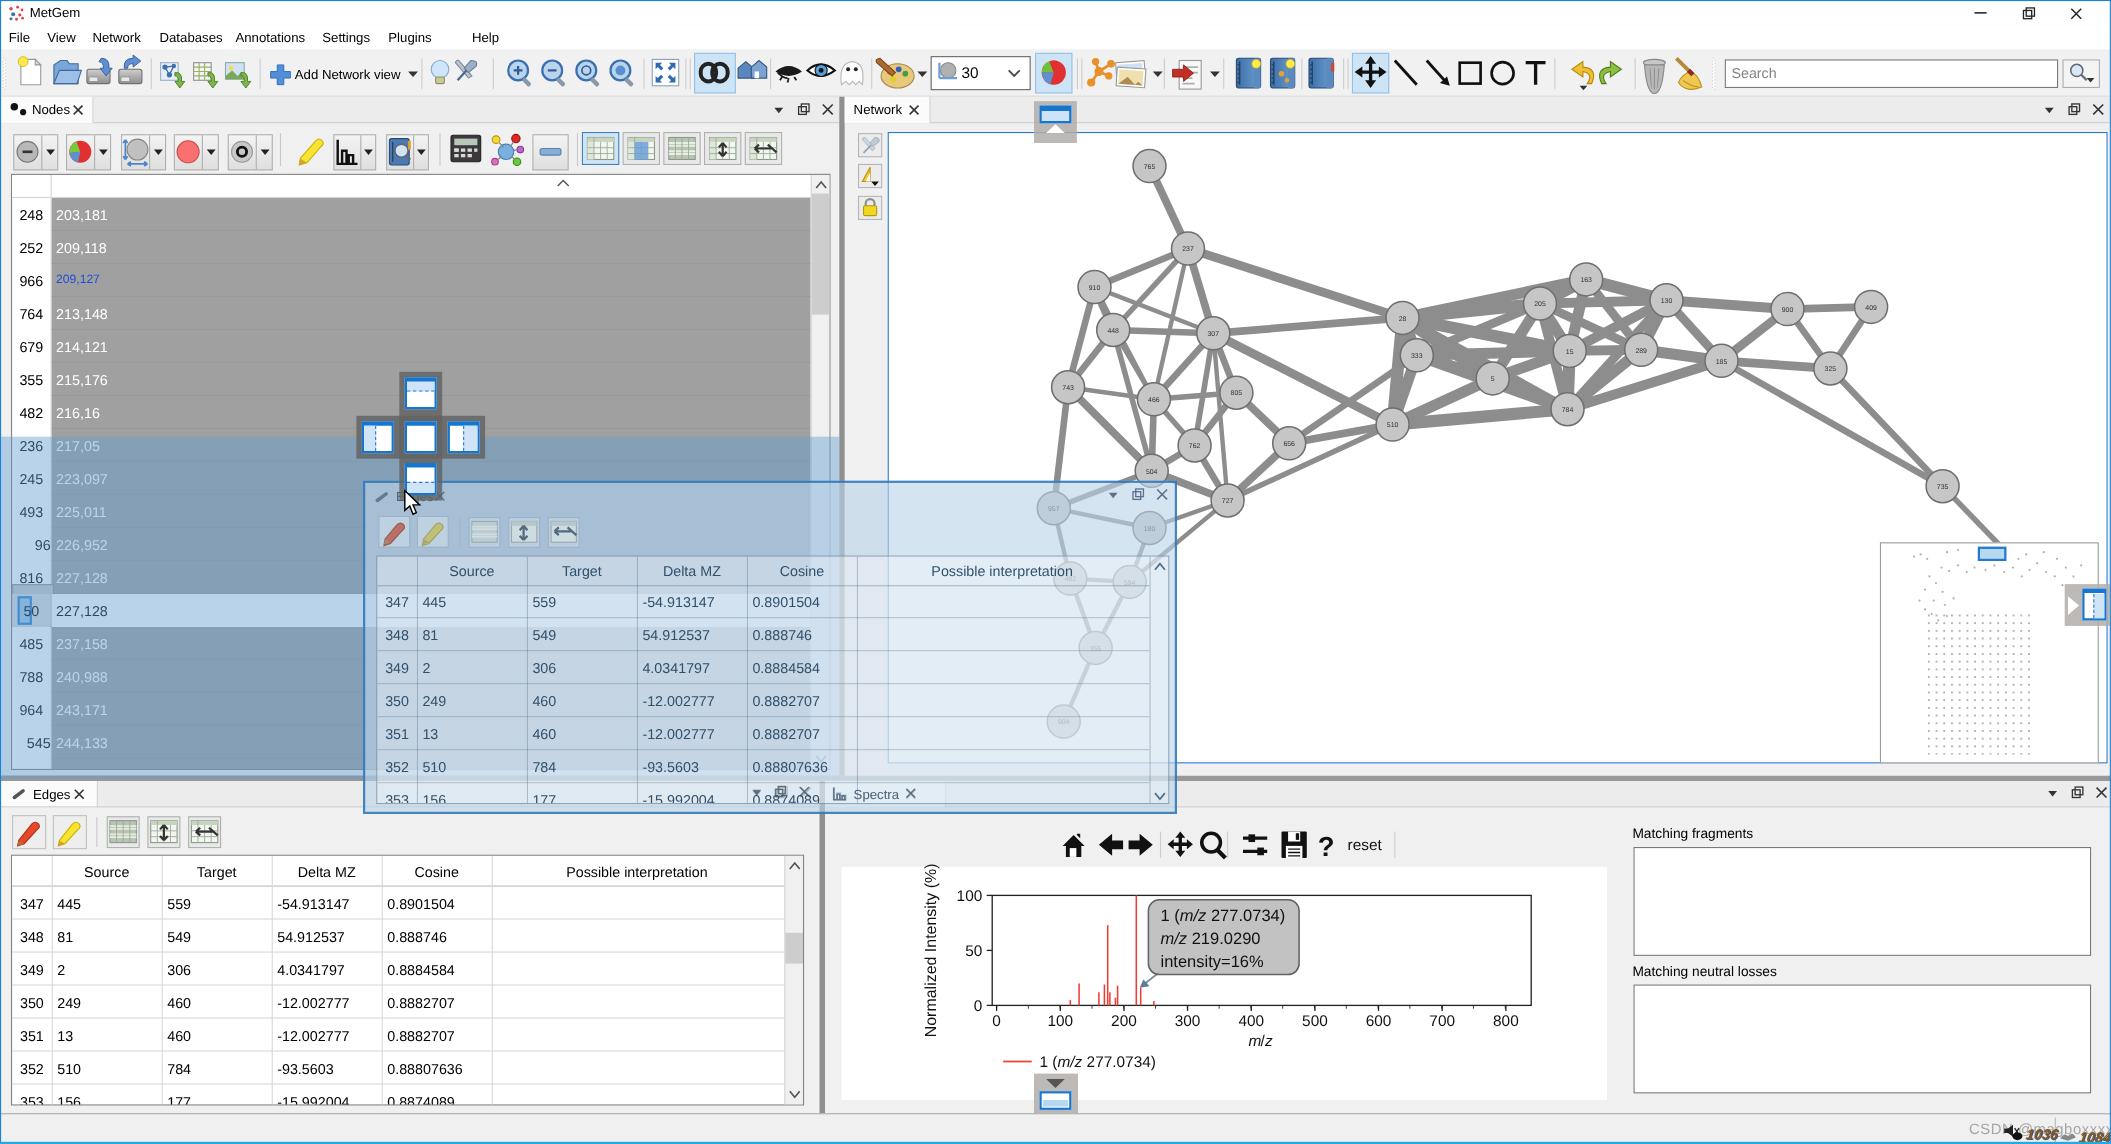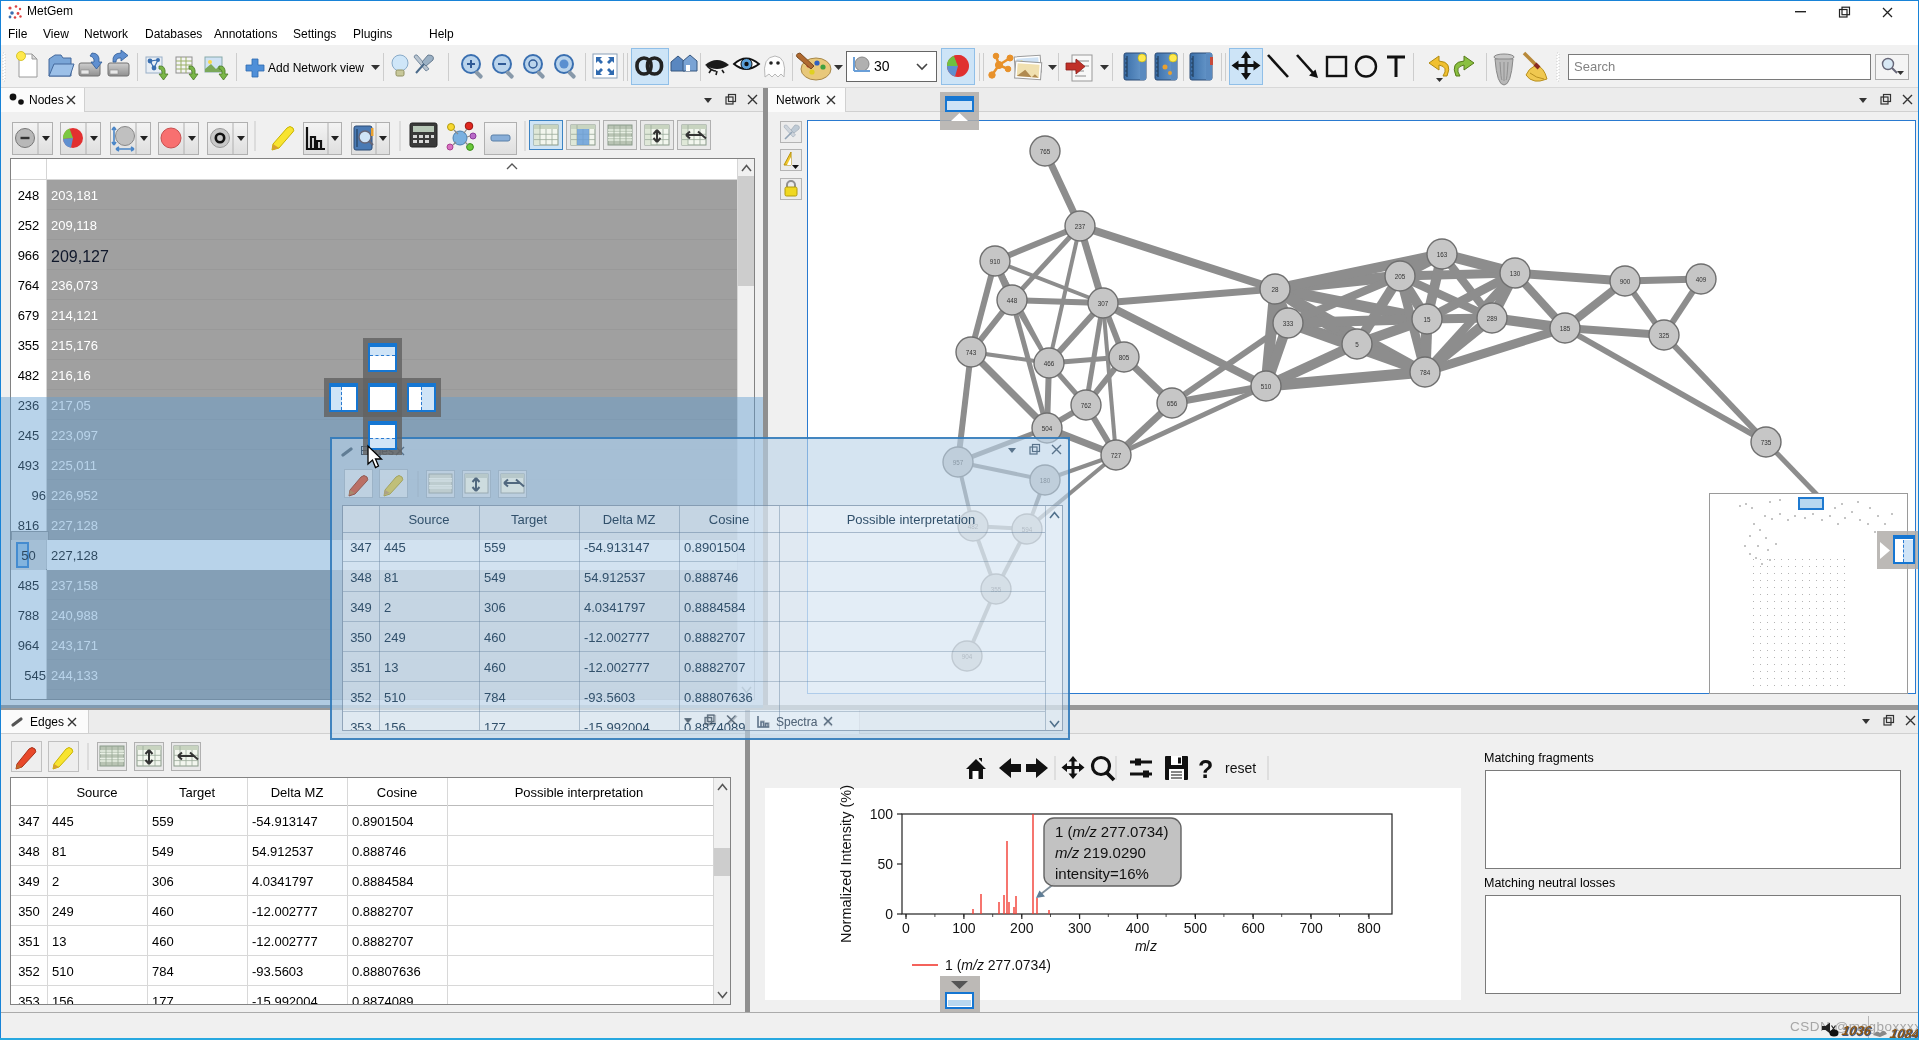--- a/index.html
+++ b/index.html
@@ -456,24 +456,24 @@
       </svg>
 <div class="abs" style="left:35px;top:0;width:1px;height:542px;background:#d5d5d5;"></div>
 <div class="txt" style="left:0;top:29px;width:35px;text-align:center;font-size:13px;color:#000;">248</div>
 <div class="abs gray-row" style="left:36px;top:21px;width:690px;height:30px;border-bottom:1px solid #999;"></div>
 <div class="txt" style="left:40px;top:29px;font-size:13px;color:#fff;">203,181</div>
 <div class="txt" style="left:0;top:59px;width:35px;text-align:center;font-size:13px;color:#000;">252</div>
 <div class="abs gray-row" style="left:36px;top:51px;width:690px;height:30px;border-bottom:1px solid #999;"></div>
 <div class="txt" style="left:40px;top:59px;font-size:13px;color:#fff;">209,118</div>
 <div class="txt" style="left:0;top:89px;width:35px;text-align:center;font-size:13px;color:#000;">966</div>
 <div class="abs gray-row" style="left:36px;top:81px;width:690px;height:30px;border-bottom:1px solid #999;"></div>
-<div class="txt" style="left:40px;top:89px;font-size:16px;color:#0f172a;">209,127</div>
+<div class="txt" style="left:40px;top:89px;font-size:11px;color:#1d4ed8;">209,127</div>
 <div class="txt" style="left:0;top:119px;width:35px;text-align:center;font-size:13px;color:#000;">764</div>
 <div class="abs gray-row" style="left:36px;top:111px;width:690px;height:30px;border-bottom:1px solid #999;"></div>
-<div class="txt" style="left:40px;top:119px;font-size:13px;color:#fff;">236,073</div>
+<div class="txt" style="left:40px;top:119px;font-size:13px;color:#fff;">213,148</div>
 <div class="txt" style="left:0;top:149px;width:35px;text-align:center;font-size:13px;color:#000;">679</div>
 <div class="abs gray-row" style="left:36px;top:141px;width:690px;height:30px;border-bottom:1px solid #999;"></div>
 <div class="txt" style="left:40px;top:149px;font-size:13px;color:#fff;">214,121</div>
 <div class="txt" style="left:0;top:179px;width:35px;text-align:center;font-size:13px;color:#000;">355</div>
 <div class="abs gray-row" style="left:36px;top:171px;width:690px;height:30px;border-bottom:1px solid #999;"></div>
 <div class="txt" style="left:40px;top:179px;font-size:13px;color:#fff;">215,176</div>
 <div class="txt" style="left:0;top:209px;width:35px;text-align:center;font-size:13px;color:#000;">482</div>
 <div class="abs gray-row" style="left:36px;top:201px;width:690px;height:30px;border-bottom:1px solid #999;"></div>
 <div class="txt" style="left:40px;top:209px;font-size:13px;color:#fff;">216,16</div>
 <div class="txt" style="left:0;top:239px;width:35px;text-align:center;font-size:13px;color:#000;">236</div>

